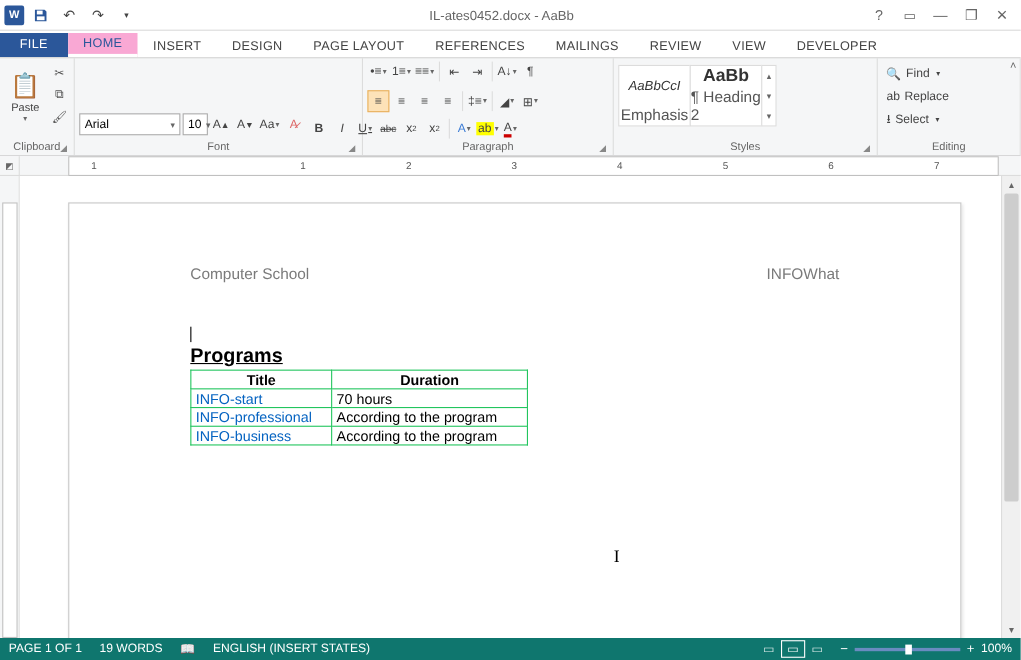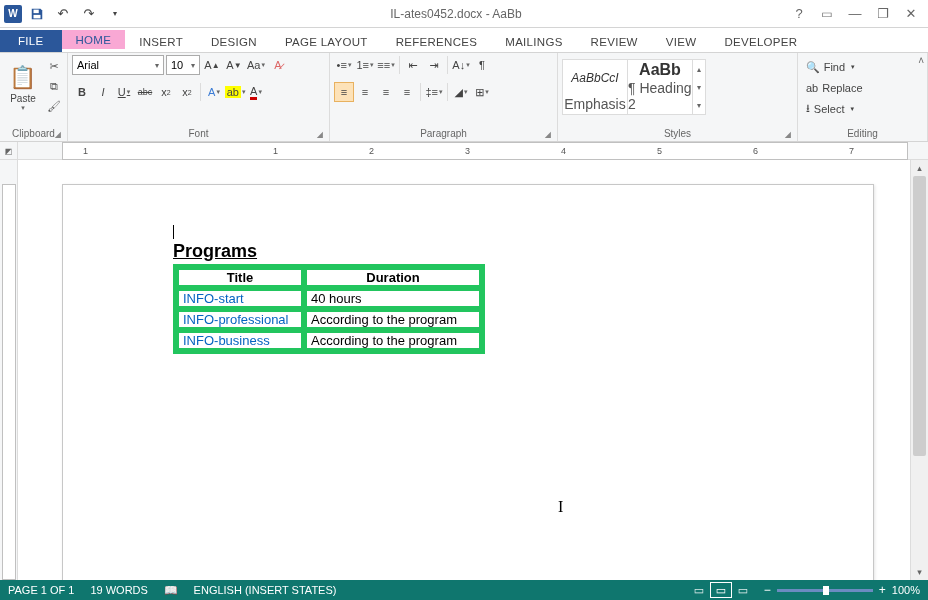--- a/index.html
+++ b/index.html
@@ -67,21 +67,21 @@
 .doc-area { position: absolute; top: 160px; bottom: 20px; left: 0; right: 0; background: #fff; overflow: hidden; }
 .ruler-v { position: absolute; left: 0; top: 0; bottom: 0; width: 18px; background: #f5f6f7; border-right: 1px solid #dcdcdc; }
 .ruler-v .scale-v { position: absolute; left: 2px; top: 24px; width: 14px; bottom: 0; background: #fff; border: 1px solid #c0c0c0; }
 .page-wrap { position: absolute; left: 18px; right: 18px; top: 0; bottom: 0; overflow: hidden; background: #fff; }
 .page { position: absolute; left: 44px; top: 24px; width: 812px; min-height: 540px; background: #fff; border: 1px solid #c7c7c7; box-shadow: 1px 1px 3px rgba(0,0,0,0.1); }
 .page-header { display: flex; justify-content: space-between; padding: 56px 110px 0 110px; font-family: Georgia, serif; font-size: 14px; color: #7a7a7a; }
 .page-body { padding: 40px 110px 0 110px; font-family: Arial, sans-serif; }
 .cursor-line { height: 14px; }
 .prog-title { font-size: 18px; font-weight: bold; text-decoration: underline; color: #000; }
 table.doc-table { border-collapse: collapse; margin-top: 2px; }
-table.doc-table th, table.doc-table td { border: 6px solid #22c55e; padding: 0 4px; font-size: 13px; height: 17px; }
+table.doc-table th, table.doc-table td { border: 1px solid #22c55e; padding: 0 4px; font-size: 13px; height: 17px; }
 table.doc-table th { font-weight: bold; text-align: center; }
 table.doc-table td.link { color: #0563c1; }
 table.doc-table .col1 { width: 128px; }
 table.doc-table .col2 { width: 178px; }
 
 .scroll-v { position: absolute; right: 0; top: 0; bottom: 0; width: 18px; background: #f0f0f0; border-left: 1px solid #dcdcdc; }
 .scroll-v .sbtn { height: 16px; display: flex; align-items: center; justify-content: center; font-size: 9px; color: #666; cursor: pointer; }
 .scroll-v .thumb { position: absolute; top: 16px; left: 2px; right: 2px; height: 280px; background: #cdcdcd; border-radius: 2px; cursor: pointer; }
 
 
@@ -151,27 +151,27 @@
       <div class="vcol" style="margin-top:2px;">
         <div class="mini">✂</div>
         <div class="mini">⧉</div>
         <div class="mini">🖌</div>
       </div>
     </div>
     <div class="group-label"><span>Clipboard</span><span class="launcher">◢</span></div>
   </div>
 
   <div class="group" style="width:262px;">
-    <div class="group-body" style="flex-direction:column;align-items:flex-start;">
+    <div class="group-body" style="flex-direction:row;align-items:flex-end;">
       <div class="font-row">
         <div class="font-combo" style="width:92px;">
             <span>Arial</span>
             <span class="arr">▾</span>
           </div>
-        <div class="font-combo" style="width:34px;">
+        <div class="font-combo" style="width:23px;">
             <span>10</span>
             <span class="arr">▾</span>
           </div>
         <div class="rb">A<span class="sm">▲</span></div>
         <div class="rb">A<span class="sm">▼</span></div>
         <div class="rb drop">Aa</div>
         <div class="rb" style="color:#d66;">A̷</div>
       </div>
       <div class="btn-row">
         <div class="rb" style="font-weight:bold;">B</div>
@@ -285,32 +285,36 @@
     <span class="tick" style="left:786px;">7</span>
   </div>
 </div>
 
 <div class="doc-area">
   <div class="ruler-v">
       <div class="scale-v"></div>
     </div>
   <div class="page-wrap">
     <div class="page">
+      <div class="page-header">
+        <span>Computer School</span>
+        <span>INFOWhat</span>
+      </div>
       <div class="page-body">
         <div class="cursor-line" style="border-left:1px solid #000;width:1px;margin-bottom:2px;"></div>
         <div class="prog-title">Programs</div>
         <table class="doc-table">
           <tbody>
               <tr>
             <th class="col1">Title</th>
             <th class="col2">Duration</th>
           </tr>
           <tr>
                 <td class="link col1">INFO-start</td>
-                <td class="col2">40 hours</td>
+                <td class="col2">70 hours</td>
               </tr>
           <tr>
                 <td class="link col1">INFO-professional</td>
                 <td class="col2">According to the program</td>
               </tr>
           <tr>
                 <td class="link col1">INFO-business</td>
                 <td class="col2">According to the program</td>
               </tr>
         </tbody>

